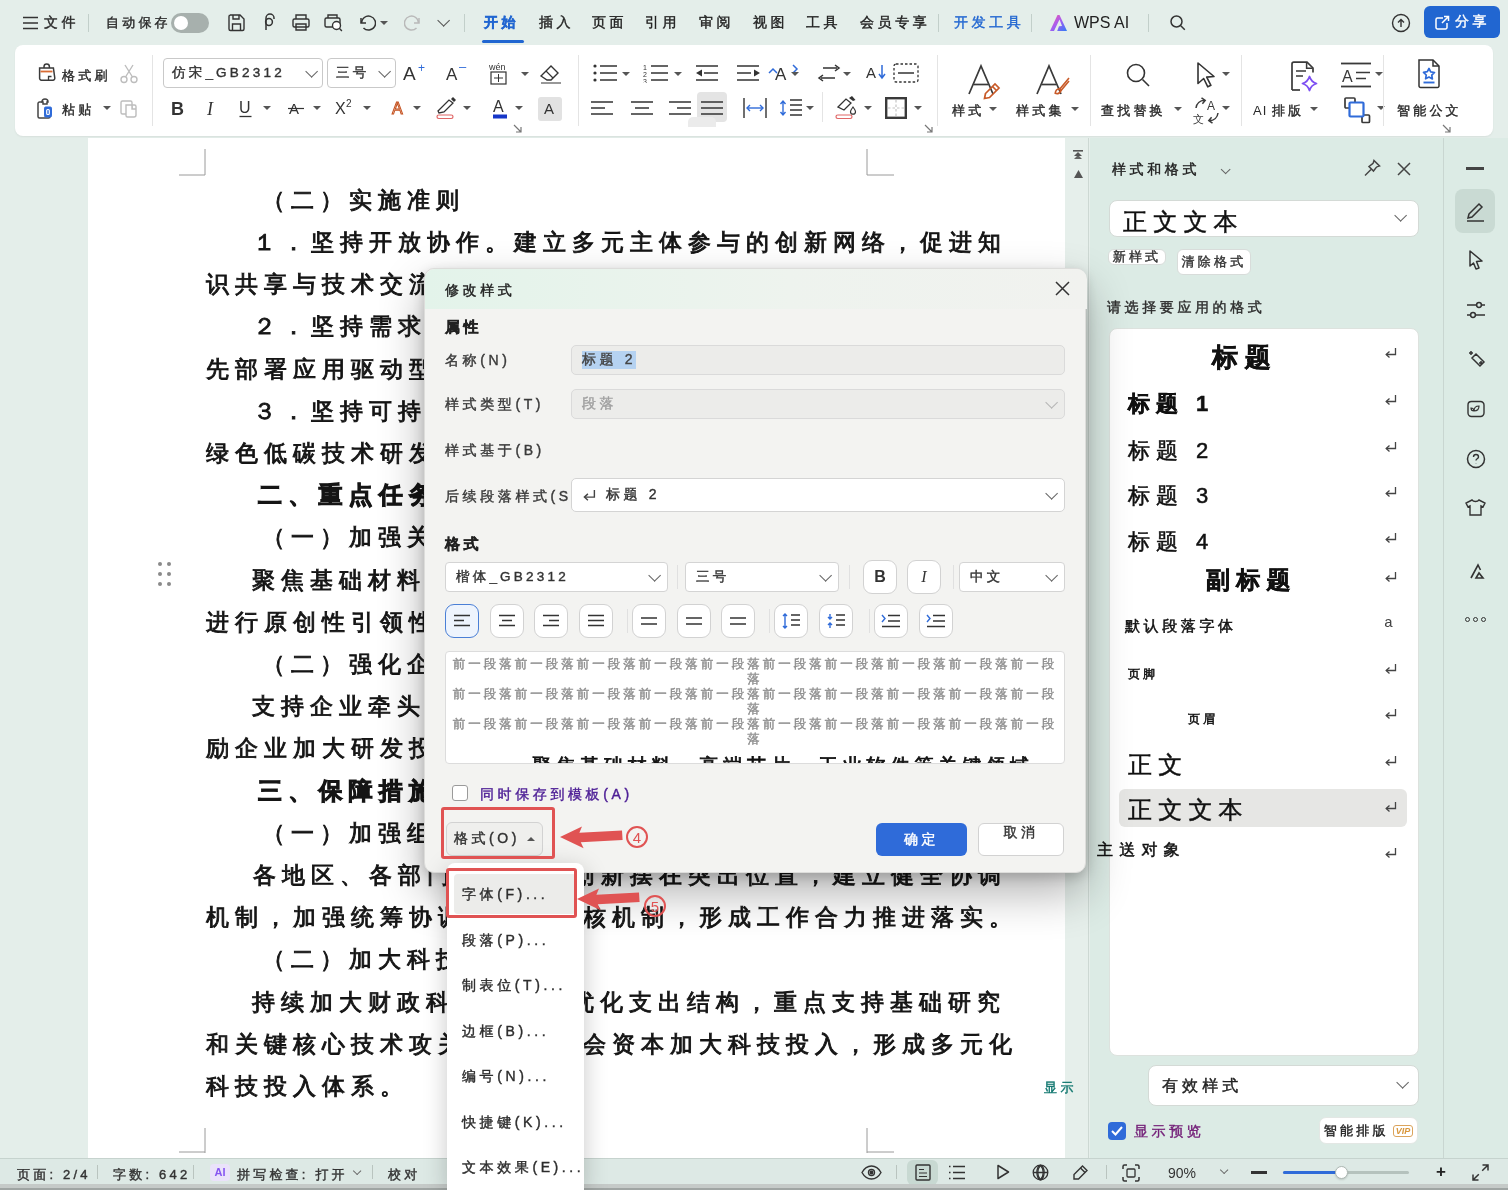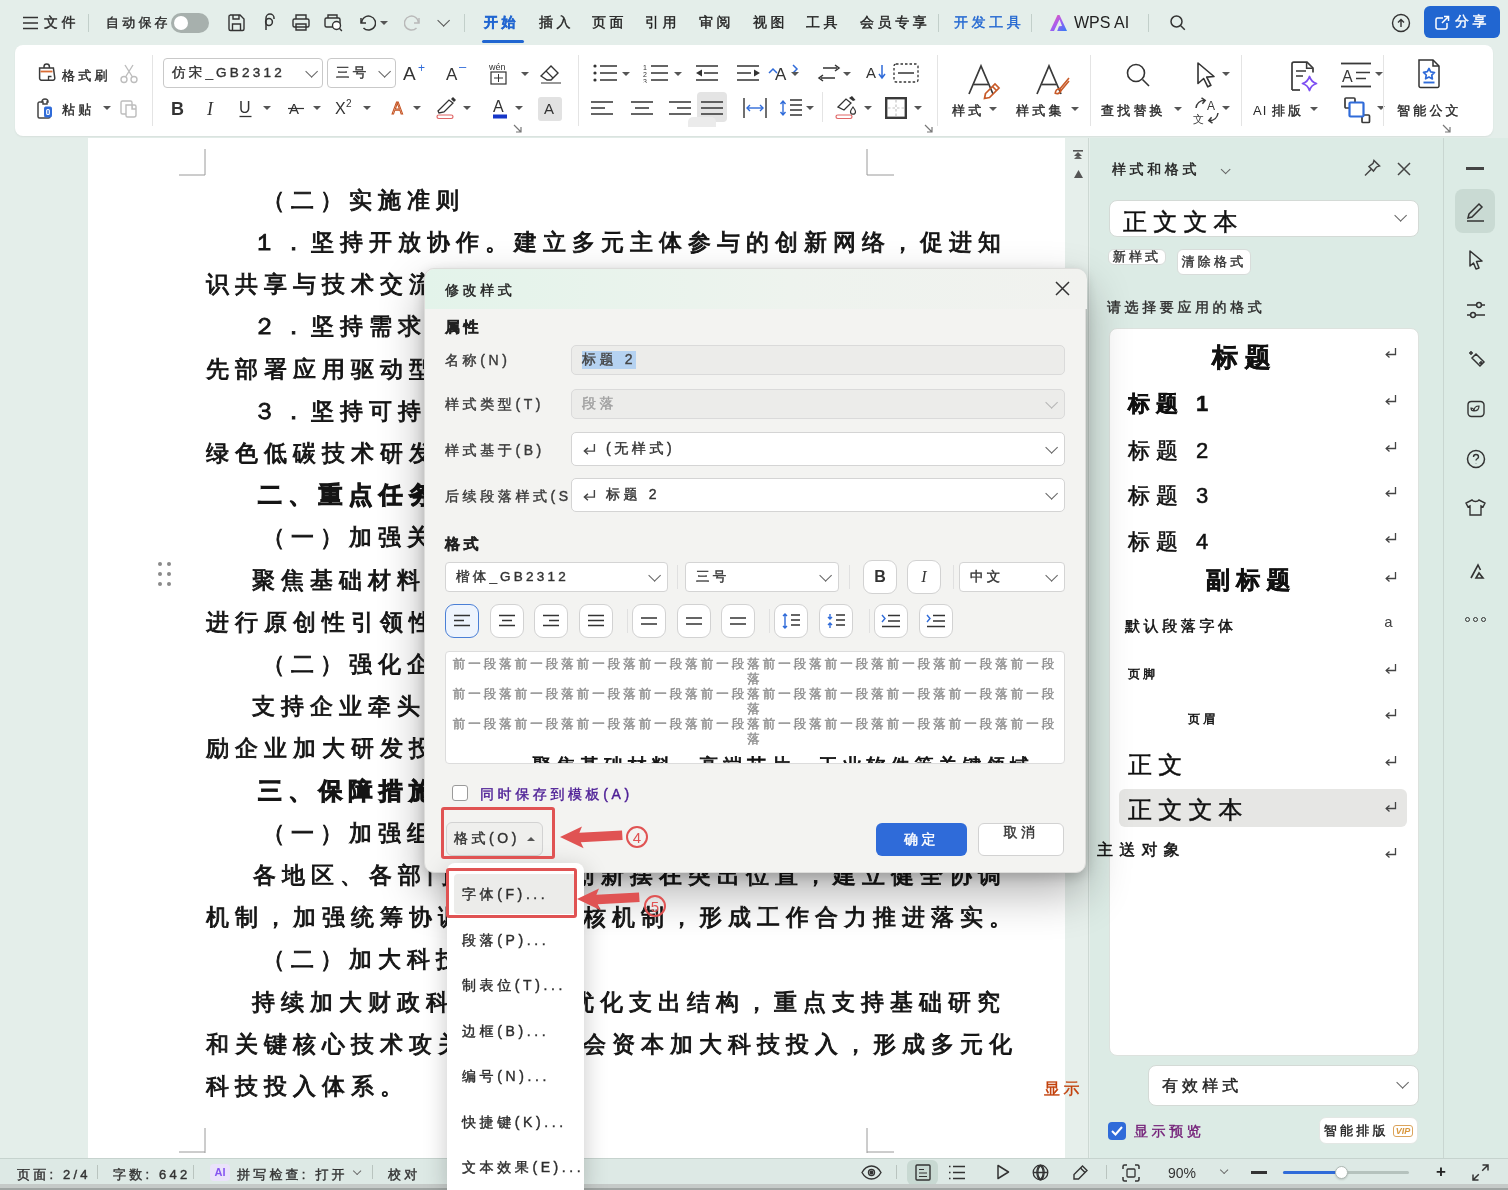--- a/index.html
+++ b/index.html
@@ -736,21 +736,21 @@
       </svg>
     </div>
   <div class="sitem c24" style="left:1097px;top:840px;font-size:16px">主送对象</div>
     <div class="ret" style="top:847px">
       <svg width="13" height="12" viewBox="0 0 13 12" fill="none" stroke="#444" stroke-width="1.3">
         <path d="M11.5 1v6.5H2.5"></path>
         <path d="M5.5 4.5 2.2 7.5l3.3 3"></path>
       </svg>
     </div>
 
-  <div class="abs c14" style="left:1044px;top:1079px;font-size:16px;color:#c2410c">显示</div>
+  <div class="abs c14" style="left:1044px;top:1079px;font-size:13px;color:#0f766e">显示</div>
   <div class="abs" style="left:1148px;top:1065px;width:271px;height:41px;background:#fff;border:1px solid #d4dad6;border-radius:8px"></div>
   <div class="abs c16" style="left:1162px;top:1076px;font-size:16px;color:#222">有效样式</div>
   <div class="abs" style="left:1396px;top:1080px">
       <div class="chev"></div>
     </div>
   <div class="abs" style="left:1108px;top:1122px;width:18px;height:18px;background:#2f6bd9;border-radius:4px"></div>
   <svg class="abs" style="left:1111px;top:1126px" width="12" height="10" viewBox="0 0 12 10" fill="none" stroke="#fff" stroke-width="2">
       <path d="M1 5l3.5 3.5L11 1"></path>
     </svg>
   <div class="abs c14" style="left:1134px;top:1123px;font-size:14px;color:#701a75">显示预览</div>
@@ -812,28 +812,20 @@
   <div class="flabel c14" style="left:20px;top:83px">名称(N)</div>
   <div class="finput" style="top:76px">
       <span class="c14" style="background:#b5d2f1;color:#444">标题 2</span>
     </div>
   <div class="flabel c14" style="left:20px;top:127px">样式类型(T)</div>
   <div class="finput" style="top:120px">
       <span class="c14" style="color:#9f9f9f">段落</span>
       <div class="chev chevg" style="margin-left:auto"></div>
     </div>
   <div class="flabel c14" style="left:20px;top:173px">样式基于(B)</div>
-  <div class="fcombo" style="top:163px">
-      <svg style="margin-right:10px" width="14" height="13" viewBox="0 0 13 12" fill="none" stroke="#444" stroke-width="1.3">
-        <path d="M11.5 1v6.5H2.5"></path>
-        <path d="M5.5 4.5 2.2 7.5l3.3 3"></path>
-      </svg>
-      <span class="c14">(无样式)</span>
-      <div class="chev" style="margin-left:auto"></div>
-    </div>
   <div class="flabel c14" style="left:20px;top:219px">后续段落样式(S)</div>
   <div class="fcombo" style="top:209px">
       <svg style="margin-right:10px" width="14" height="13" viewBox="0 0 13 12" fill="none" stroke="#444" stroke-width="1.3">
         <path d="M11.5 1v6.5H2.5"></path>
         <path d="M5.5 4.5 2.2 7.5l3.3 3"></path>
       </svg>
       <span class="c14">标题 2</span>
       <div class="chev" style="margin-left:auto"></div>
     </div>
   <div class="abs c14" style="left:20px;top:266px;font-size:15px;font-weight:bold;color:#222">格式</div>

